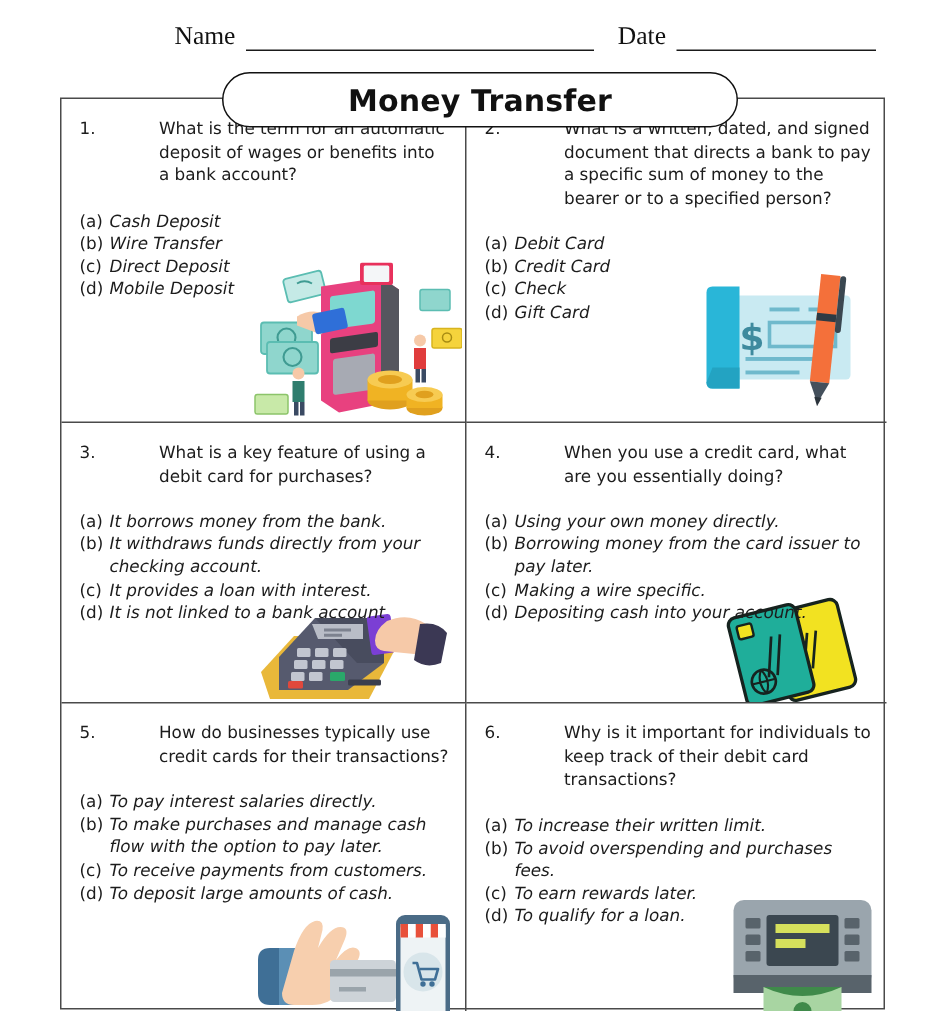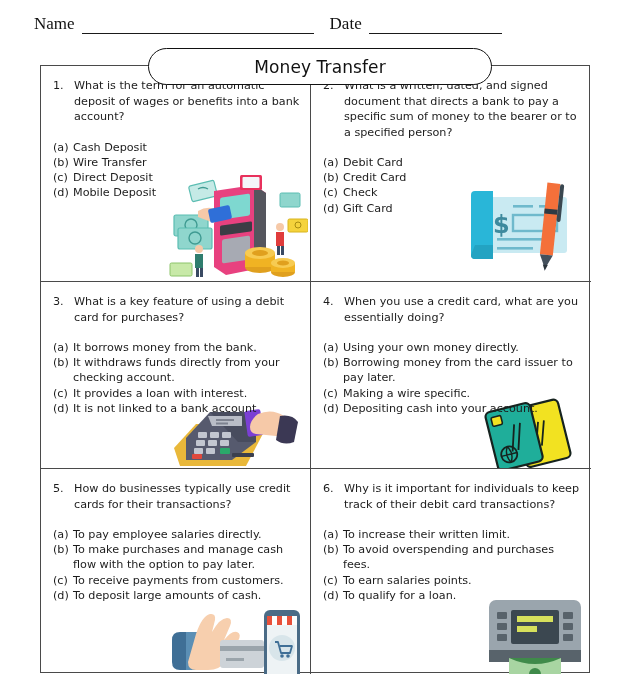--- a/index.html
+++ b/index.html
@@ -19,20 +19,21 @@
   .header-row {
     position: absolute;
     top: 4px;
     left: 0;
     width: 618px;
     height: 30px;
     display: flex;
     align-items: flex-end;
     padding: 0 34px;
     box-sizing: border-box;
+    justify-content: flex-end;
   }
   .field-label {
     font-family: "Liberation Serif", serif;
     font-size: 17px;
     color: #111;
     line-height: 20px;
     white-space: nowrap;
   }
   .field-rule {
     border-bottom: 1.4px solid #1a1a1a;
@@ -53,22 +54,22 @@
     border: 1.7px solid #111;
     border-radius: 20px;
     background: #ffffff;
     z-index: 5;
     display: flex;
     align-items: center;
     justify-content: center;
   }
   .title-text {
     font-family: "DejaVu Sans", sans-serif;
-    font-weight: normal;
-    font-size: 17px;
+    font-weight: bold;
+    font-size: 20px;
     color: #111;
     letter-spacing: 0.1px;
     text-align: center;
   }
 
   
   .sheet {
     position: absolute;
     left: 40px;
     top: 65px;
@@ -98,39 +99,39 @@
     font-size: 11.2px;
     color: #1c1c1c;
     line-height: 15.5px;
     position: relative;
     z-index: 3;
   }
   .q-num {
     min-width: 21px;
     flex: 0 0 auto;
   }
-  .q-body { flex: 1 1 auto; }
+  .q-body { flex: 1 1 auto; margin-left: 32px; }
 
   .opts {
     margin-top: 15px;
     position: relative;
     z-index: 3;
   }
   .opt {
     display: flex;
     font-family: "DejaVu Sans", sans-serif;
     font-size: 11.2px;
     color: #1c1c1c;
     line-height: 15.2px;
   }
   .opt-key {
     min-width: 20px;
     flex: 0 0 auto;
   }
-  .opt-val { flex: 1 1 auto; }
+  .opt-val { flex: 1 1 auto; font-style: italic; }
 
   
   .art {
     position: absolute;
     z-index: 1;
     pointer-events: none;
   }
 
   
   .art-atm { right: 2px; bottom: -2px; width: 140px; height: 108px; }
@@ -386,21 +387,21 @@
   </div>
 
   <div class="cell row-last">
     <div class="q-line">
       <span class="q-num">5.</span>
       <span class="q-body">How do businesses typically use credit cards for their transactions?</span>
     </div>
     <div class="opts">
       <div class="opt">
         <span class="opt-key">(a)</span>
-        <span class="opt-val">To pay employee salaries directly.</span>
+        <span class="opt-val">To pay interest salaries directly.</span>
       </div>
       <div class="opt">
         <span class="opt-key">(b)</span>
         <span class="opt-val">To make purchases and manage cash flow with the option to pay later.</span>
       </div>
       <div class="opt">
         <span class="opt-key">(c)</span>
         <span class="opt-val">To receive payments from customers.</span>
       </div>
       <div class="opt">
@@ -448,21 +449,21 @@
       <div class="opt">
         <span class="opt-key">(a)</span>
         <span class="opt-val">To increase their written limit.</span>
       </div>
       <div class="opt">
         <span class="opt-key">(b)</span>
         <span class="opt-val">To avoid overspending and purchases fees.</span>
       </div>
       <div class="opt">
         <span class="opt-key">(c)</span>
-        <span class="opt-val">To earn salaries points.</span>
+        <span class="opt-val">To earn rewards later.</span>
       </div>
       <div class="opt">
         <span class="opt-key">(d)</span>
         <span class="opt-val">To qualify for a loan.</span>
       </div>
     </div>
     <svg class="art art-cash" viewBox="0 0 100 86">
 
       <rect x="4" y="2" width="92" height="58" rx="7" fill="#9aa5ad"></rect>
       <rect x="4" y="52" width="92" height="12" fill="#58636b"></rect>

